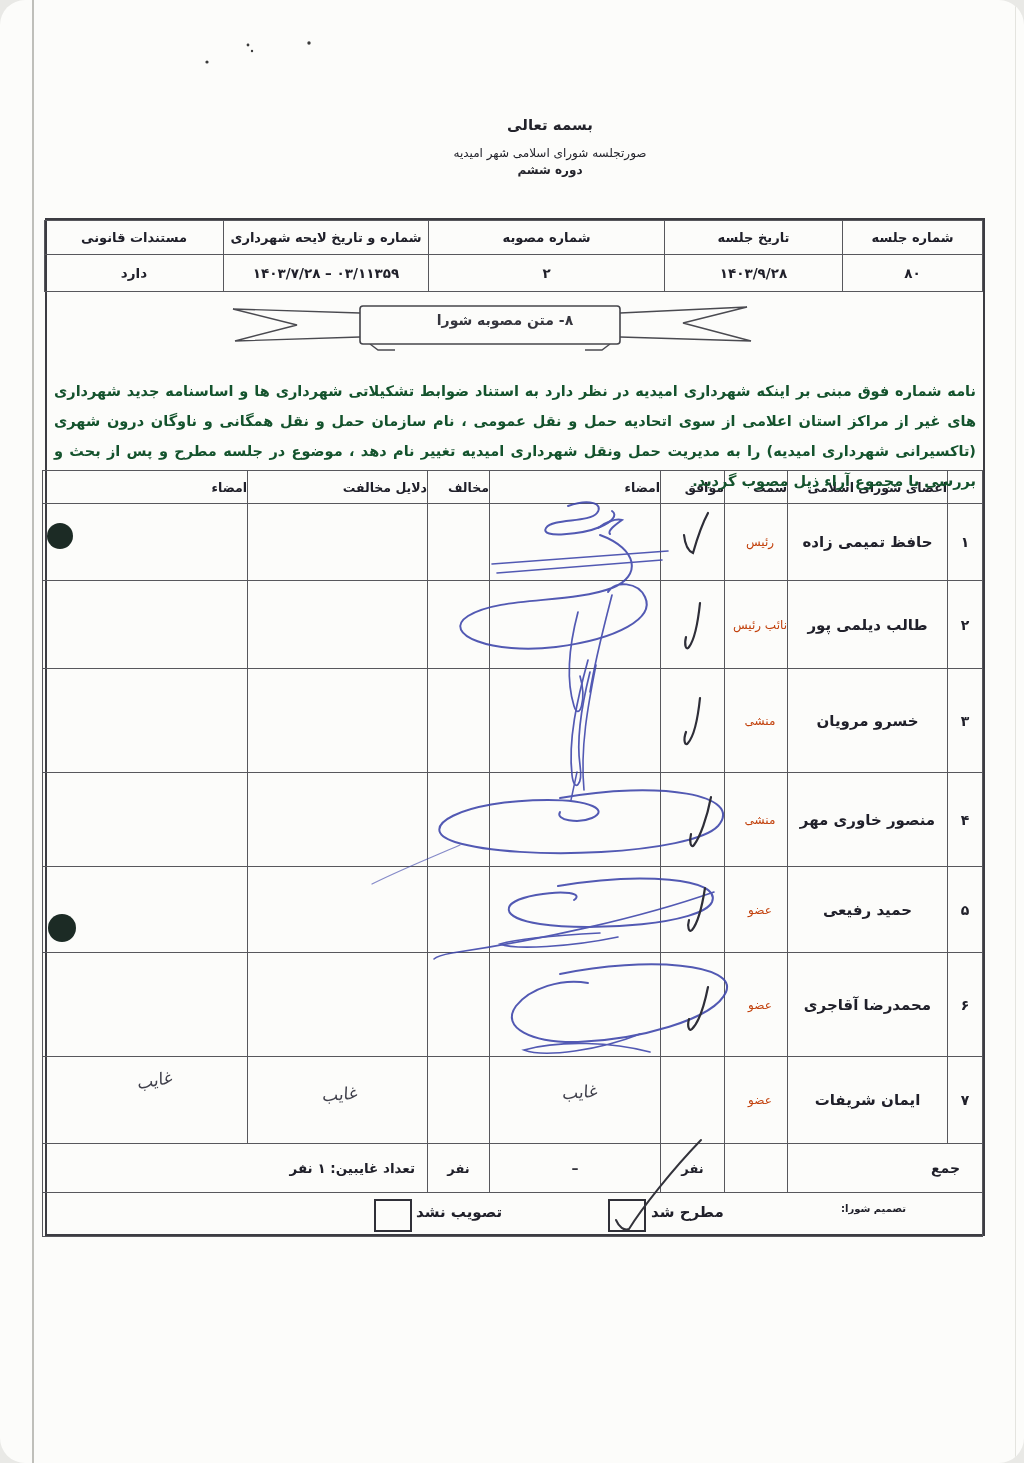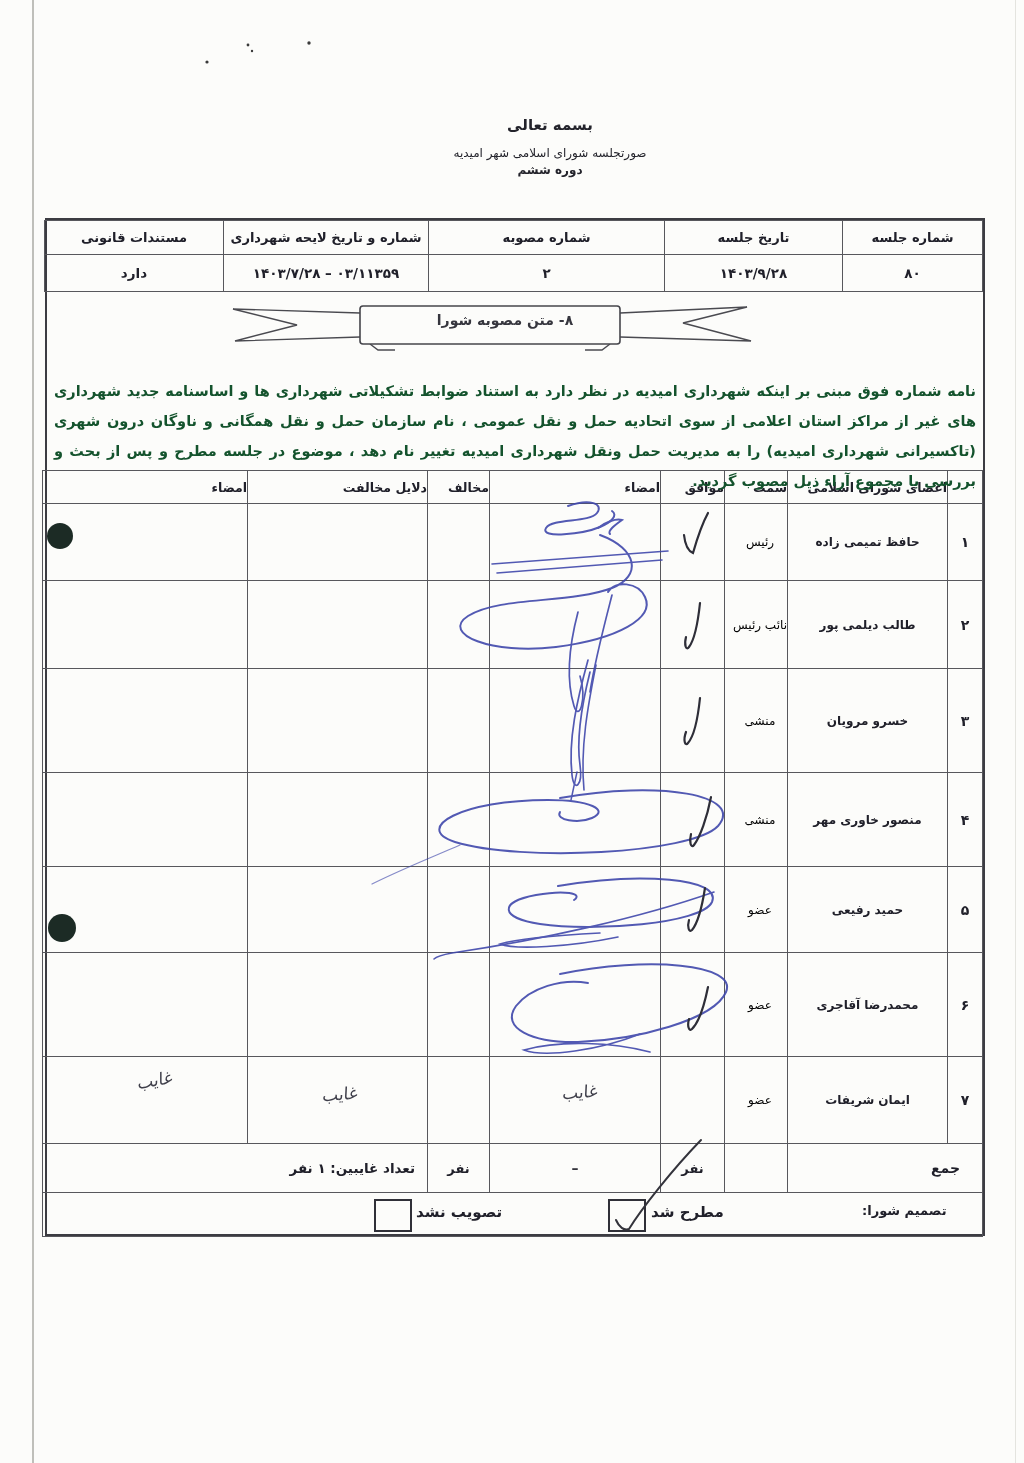--- a/index.html
+++ b/index.html
@@ -1,17 +1,17 @@
 <!DOCTYPE html>
 <html lang="fa"><head>
 <meta charset="utf-8">
 <style>
   html,body{margin:0;padding:0;background:#e9e9e6;}
   .page{position:relative;width:1024px;height:1463px;background:#fcfcfa;
-        font-family:"DejaVu Sans",sans-serif;direction:rtl;overflow:hidden;}
+        font-family:"DejaVu Sans",sans-serif;direction:rtl;overflow:hidden;border-radius:25px;}
   .paper-edge-left{position:absolute;left:32px;top:0;width:2px;height:1463px;background:#bfbfba;}
   .paper-edge-right{position:absolute;left:1015px;top:0;width:1px;height:1463px;background:#e4e4df;}
 
   
   .titles{position:absolute;left:330px;top:116px;width:440px;text-align:center;color:#23232b;}
   .t-bismillah{font-size:15px;font-weight:bold;margin-bottom:12px;}
   .t-main{font-size:12px;font-weight:normal;margin-bottom:3px;}
   .t-term{font-size:12px;font-weight:bold;}
 
   
@@ -31,30 +31,30 @@
   .banner-svg{position:absolute;left:0;top:8px;}
   .banner-text{position:absolute;left:328px;top:20px;width:260px;text-align:center;
                font-size:14px;font-weight:bold;color:#36363e;}
   .para{position:absolute;left:7px;right:7px;top:84px;font-size:14.5px;font-weight:bold;
         line-height:30px;text-align:justify;color:#14532d;}
 
   
   .votes-table th{font-size:12.5px;font-weight:bold;text-align:right;}
   .votes-table td{text-align:center;vertical-align:middle;}
   .votes-table td.num{font-size:14px;font-weight:bold;}
-  .votes-table td.name{font-size:12px;font-weight:bold;}
-  .votes-table td.pos{font-size:12px;color:#000000;padding-left:8px;}
+  .votes-table td.name{font-size:15px;font-weight:bold;}
+  .votes-table td.pos{font-size:12px;color:#c2410c;padding-left:8px;}
   .sum-label{font-size:14px;font-weight:bold;text-align:right !important;padding-left:0;}
   .sum-label{padding-right:22px !important;}
   .unit{font-size:13px;font-weight:bold;}
   .dash{font-size:14px;font-weight:bold;color:#33333b;}
   .absent-count{font-size:13.5px;font-weight:bold;text-align:right !important;padding-right:12px !important;}
 
   .decision-cell{position:relative;}
-  .dec-label{position:absolute;left:819px;top:10px;font-size:13px;font-weight:bold;white-space:nowrap;}
+  .dec-label{position:absolute;left:798px;top:10px;font-size:10px;font-weight:bold;white-space:nowrap;}
   .dec-opt{position:absolute;top:10px;font-size:15px;font-weight:bold;white-space:nowrap;}
   .chk{position:absolute;top:6px;width:34px;height:29px;border:2px solid #303038;background:transparent;}
 
   
   .gayeb{position:absolute;font-size:17px;color:#3f3f4a;
          transform:rotate(-5deg) skewX(-8deg);text-align:center;}
   .gayeb.g3{transform:rotate(-10deg) skewX(-10deg);}
 
   .overlay{position:absolute;left:0;top:0;pointer-events:none;z-index:6;}
 </style>

